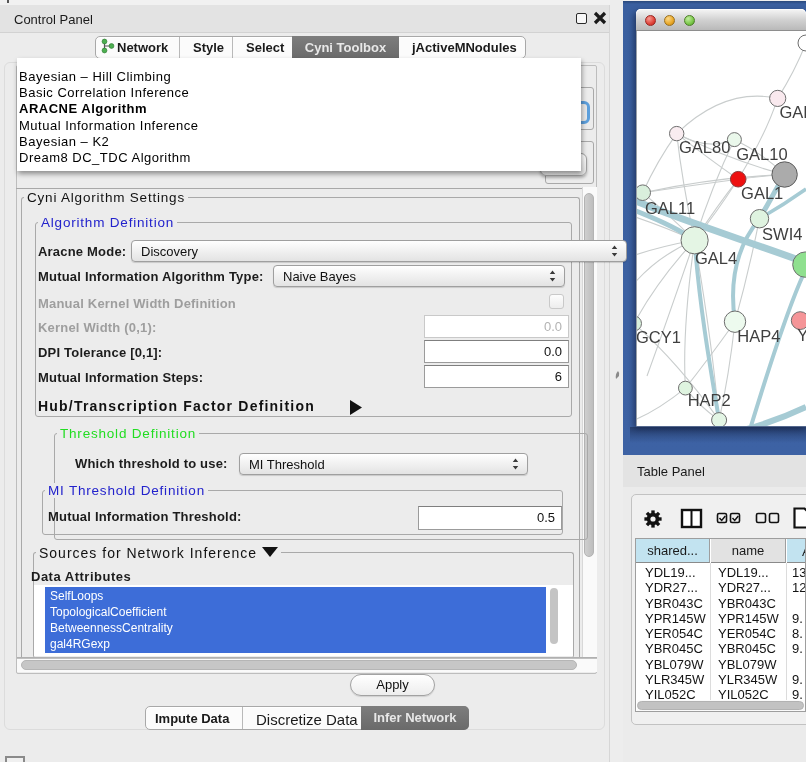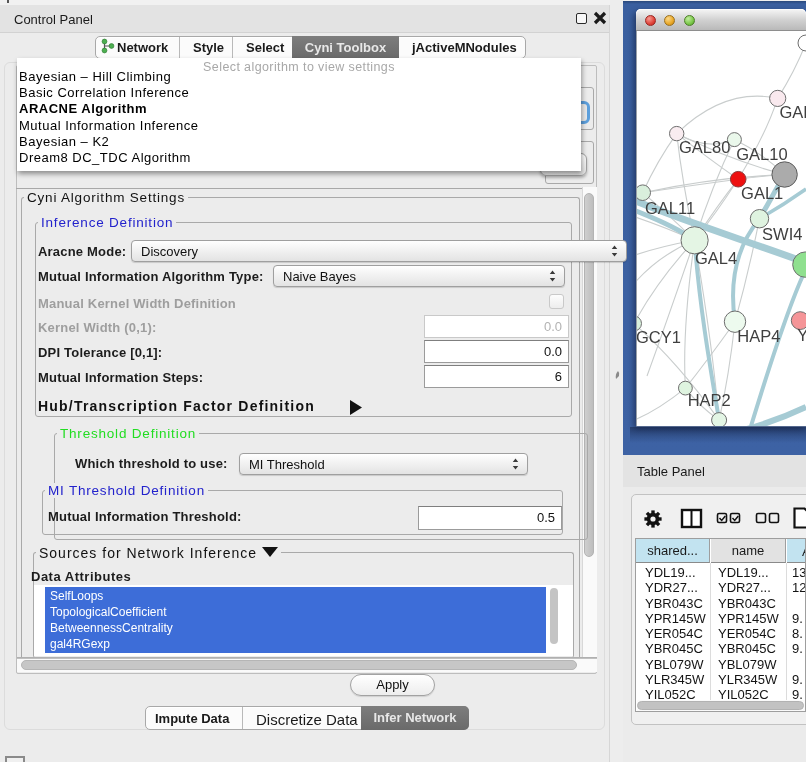--- a/index.html
+++ b/index.html
@@ -209,21 +209,21 @@
 <div class="abs" style="left:582px;top:187px;width:15px;height:470px;background:#fafafa;border-left:1px solid #d8d8d8;"></div>
 <div class="abs" style="left:584px;top:193px;width:10px;height:364px;border-radius:5px;background:linear-gradient(90deg,#cfcfcf,#bdbdbd);border:1px solid #b3b3b3;"></div>
 <div class="abs" style="left:17px;top:658px;width:580px;height:14px;background:#fafafa;border-top:1px solid #c0c0c0;"></div>
 <div class="abs" style="left:21px;top:660px;width:556px;height:10px;border-radius:5px;background:#c6c6c6;border:1px solid #b5b5b5;"></div>
 
 <div class="fieldset" style="left:21px;top:197px;width:559px;height:461px;border-bottom:none;border-radius:3px 3px 0 0;">
   <span class="fstitle" style="color:#111;">Cyni Algorithm Settings</span>
 </div>
 
 <div class="fieldset" style="left:35px;top:222px;width:537px;height:195px;">
-  <span class="fstitle" style="color:#2222cc;">Inference Definition</span>
+  <span class="fstitle" style="color:#2222cc;">Algorithm Definition</span>
 </div>
 <div class="abs lbl" style="left:38px;top:244px;">Aracne Mode:</div>
 <div class="combo" style="left:131px;top:240px;width:496px;height:22px;">
     <span class="ctext">Discovery</span>
   <svg class="arrows" viewBox="0 0 8 14">
       <path d="M4 0.5 L7.2 4.6 L0.8 4.6 Z M4 13.5 L7.2 9.4 L0.8 9.4 Z" fill="#3a3a3a"></path>
     </svg>
   </div>
 <div class="abs lbl" style="left:38px;top:269px;">Mutual Information Algorithm Type:</div>
 <div class="combo" style="left:273px;top:265px;width:292px;height:22px;">
@@ -280,21 +280,20 @@
 <div class="abs" style="left:256px;top:711px;font-size:15px;font-weight:normal;color:#1a1a1a;">Discretize Data</div>
 <div class="tsep" style="left:242px;top:707px;height:22px;"></div>
 
 <div class="abs" style="left:5px;top:756px;width:20px;height:12px;border:2px solid #8a8a8a;background:#f0f0f0;"></div>
 
 <svg class="abs" style="left:614px;top:370px;" width="8" height="10" viewBox="0 0 8 10">
     <path d="M2 9 Q 1 4 4 1 Q 6 3 5 6 Z" fill="#8a8a8a"></path>
   </svg>
 
 <div class="abs" style="left:17px;top:58px;width:564px;height:113px;background:#ffffff;box-shadow:1px 3px 5px rgba(0,0,0,0.4);z-index:50;">
-  <div class="abs" style="left:0;top:0;width:100%;text-align:center;font-size:12.5px;color:#a8a8a8;letter-spacing:0.4px;top:2px;">Select algorithm to view settings</div>
   <div class="abs" style="left:2px;top:11px;font-size:13px;color:#000;line-height:16.2px;letter-spacing:0.5px;white-space:nowrap;">
     Bayesian – Hill Climbing<br>
     Basic Correlation Inference<br>
     <b>ARACNE Algorithm</b><br>
     Mutual Information Inference<br>
     Bayesian – K2<br>
     Dream8 DC_TDC Algorithm
   </div>
 </div>
 

